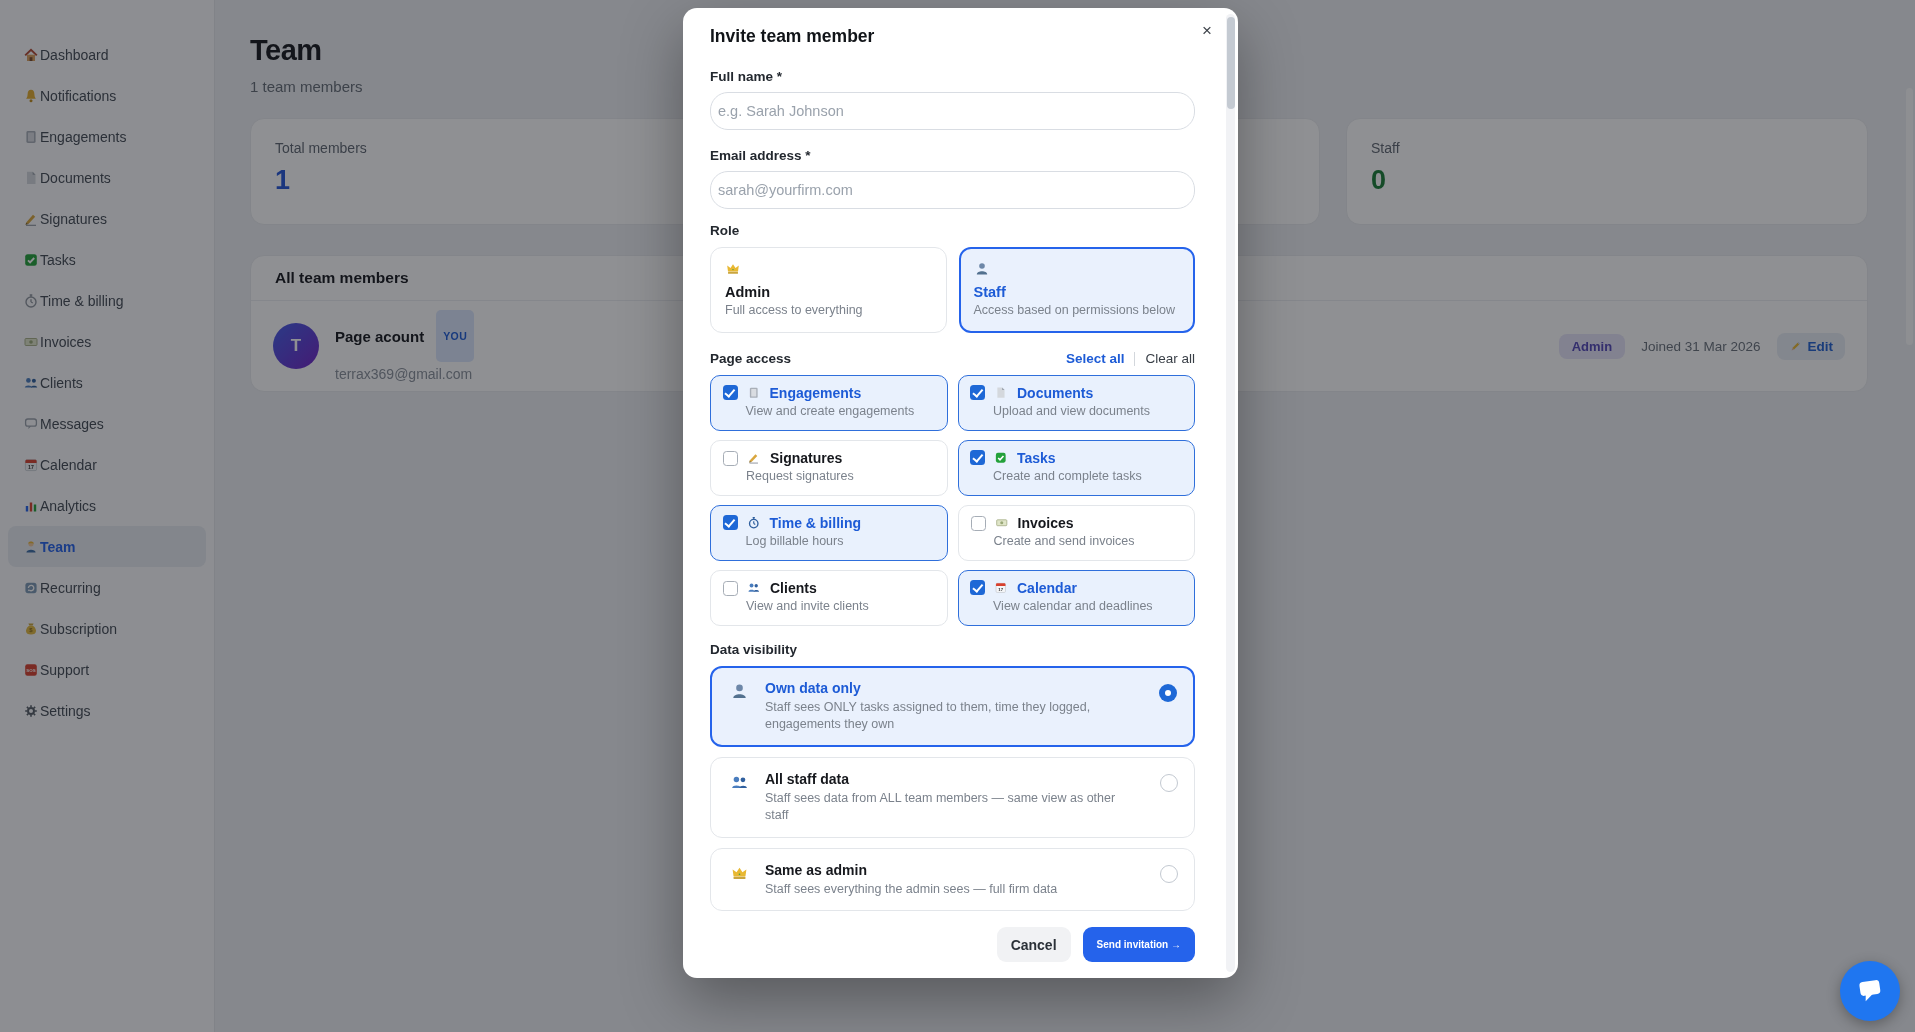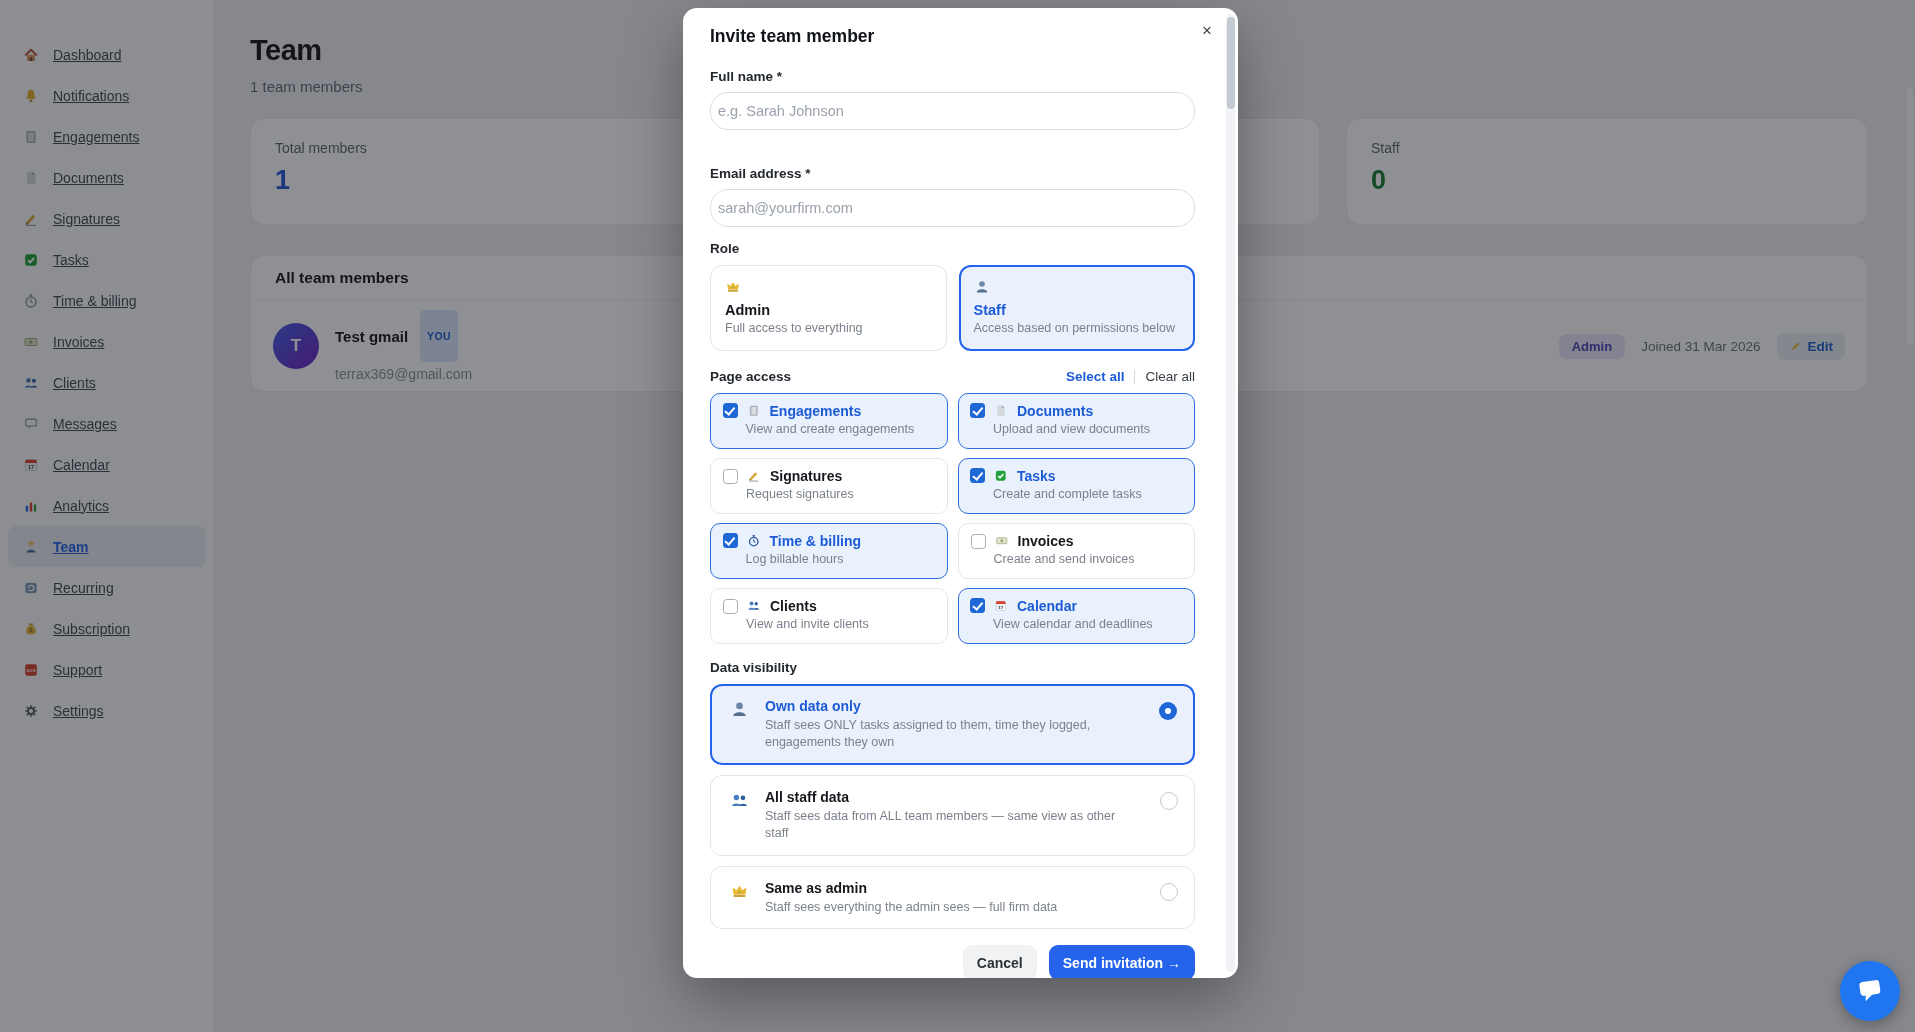--- a/index.html
+++ b/index.html
@@ -5,22 +5,22 @@
   * { margin:0; padding:0; box-sizing:border-box; }
   html,body { width:1915px; height:1032px; }
   body {
     position:relative; overflow:hidden;
     font-family:"Liberation Sans","DejaVu Sans",sans-serif;
     background:#eef0f3; color:#16181d;
   }
   
   .sidebar { position:absolute; left:0; top:0; width:215px; height:1032px;
     background:#fbfcfd; border-right:1px solid #e4e7eb; padding-top:34px; z-index:1; }
-  .side-item { height:41px; display:flex; align-items:center; gap:13px;
-    margin:0 8px; padding-left:14px; border-radius:8px; font-size:14px; color:#434a54; cursor:pointer;text-decoration:underline; }
+  .side-item { height:41px; display:flex; align-items:center; 
+    margin:0 8px; padding-left:14px; border-radius:8px; font-size:14px; color:#434a54; cursor:pointer; }
   .side-item .ic { width:18px; height:18px; font-size:16px; display:flex; align-items:center; justify-content:center; flex:none; }
   .side-item.active { background:#e9ecf2; color:#2563eb; font-weight:bold; }
   
   .page-title { position:absolute; left:250px; top:34px; font-size:29px; font-weight:bold; letter-spacing:-0.5px; z-index:1; }
   .page-sub { position:absolute; left:250px; top:78px; font-size:15px; color:#646c76; z-index:1; }
   .stats { position:absolute; left:250px; top:118px; width:1618px; display:flex; gap:26px; z-index:1; }
   .stat-card { flex:1; height:107px; background:#fff; border:1px solid #e9ebee; border-radius:14px; padding:21px 24px; }
   .stat-label { font-size:14px; color:#5f6771; }
   .stat-value { font-size:27px; font-weight:bold; margin-top:9px; }
   .team-card { position:absolute; left:250px; top:255px; width:1618px; height:137px;
@@ -45,21 +45,21 @@
   .edit-btn .ic { font-size:13px; display:flex; }
   .page-scrollbar { position:absolute; right:2px; top:88px; width:7px; height:257px;
     background:#fdfdfe; border-radius:4px; z-index:1; }
   
   .overlay { position:absolute; inset:0; background:rgba(16,19,26,0.47); z-index:10; }
   .modal { position:absolute; left:683px; top:8px; width:555px; height:970px; background:#fff;
     border-radius:14px; box-shadow:0 22px 60px rgba(0,0,0,0.35); z-index:20;
     padding:18px 43px 12px 27px; overflow:hidden; }
   .modal-title { font-size:17.5px; font-weight:bold; color:#111418; }
   .modal-close { position:absolute; right:26px; top:14px; font-size:17px; color:#3f444b; cursor:pointer; line-height:1; }
-  .m-label { font-size:13.5px; font-weight:bold; color:#23282f; margin-top:36px; }
+  .m-label { font-size:13.5px; font-weight:bold; color:#23282f; margin-top:18px; }
   .text-input { display:block; width:100%; height:38px; margin-top:8px; border:1px solid #d9dde3;
     border-radius:18px; padding:0 7px; font-size:14.5px; font-family:inherit; color:#222; background:#fff; outline:none; }
   .text-input::placeholder { color:#9aa2ac; }
   .role-row { display:flex; gap:12px; margin-top:9px; }
   .role-card { flex:1; height:86px; border:1px solid #e3e6ea; border-radius:12px; padding:11px 14px; cursor:pointer; background:#fff; }
   .role-card.selected { border:2px solid #2563eb; background:#eaf1fd; padding:10px 13px; }
   .role-icon { height:20px; font-size:16px; display:flex; align-items:center; }
   .role-name { margin-top:5px; font-size:14.5px; font-weight:bold; }
   .role-card.selected .role-name { color:#1d5bd6; }
   .role-desc { margin-top:3px; font-size:12.5px; color:#7b828c; }
@@ -89,21 +89,21 @@
   .dv-name { font-size:14px; font-weight:bold; }
   .dv-card.selected .dv-name { color:#1d5bd6; }
   .dv-desc { margin-top:3px; font-size:12.5px; color:#7b828c; line-height:1.35; max-width:372px; }
   .radio { position:absolute; right:16px; top:16px; width:18px; height:18px; border-radius:50%; cursor:pointer; }
   .radio.on { background:#1e68d6; }
   .radio.on::after { content:""; position:absolute; left:6px; top:6px; width:6px; height:6px; border-radius:50%; background:#fff; }
   .radio.off { background:#fff; border:1.5px solid #c3c9d1; }
   .modal-footer { margin-top:16px; display:flex; justify-content:flex-end; gap:12px; }
   .btn-cancel { height:35px; padding:8px 14px; background:#f1f2f4; border-radius:9px; font-size:14px;
     font-weight:bold; color:#2b3138; display:flex; align-items:center; cursor:pointer; }
-  .btn-primary { height:35px; padding:0 14px; background:#2563eb; border-radius:9px; font-size:14px;
+  .btn-primary { height:35px; padding:0 14px; background:#2563eb; border-radius:9px; font-size:10px;
     font-weight:bold; color:#fff; display:flex; align-items:center; cursor:pointer; }
   .modal-scrollbar { position:absolute; right:3px; top:6px; bottom:6px; width:9px; background:#f1f2f5; border-radius:8px; }
   .modal-scrollbar .thumb { position:absolute; left:0.5px; top:3px; width:8px; height:92px; background:#c4cad2; border-radius:8px; }
   
   .chat-fab { position:absolute; left:1840px; top:961px; width:60px; height:60px; border-radius:50%;
     background:#1f76f0; z-index:30; display:flex; align-items:center; justify-content:center;
     box-shadow:0 4px 14px rgba(0,0,0,0.3); cursor:pointer; }
 </style>
 </head>
 <body>
@@ -292,21 +292,21 @@
       <div class="stat-value" style="color: rgb(26, 125, 54);">0</div>
     </div>
   </div>
 
 <section class="team-card">
   <div class="team-card-header">All team members</div>
   <div class="member-row">
     <div class="avatar">T</div>
     <div class="member-info">
       <div class="member-name-row">
-        <span class="member-name">Test gmail</span>
+        <span class="member-name">Page acount</span>
         <span class="you-badge">YOU</span>
       </div>
       <div class="member-email">terrax369@gmail.com</div>
     </div>
     <div class="member-right">
       <span class="role-badge">Admin</span>
       <span class="joined">Joined 31 Mar 2026</span>
       <span class="edit-btn">
         <span class="ic" id="edit-ic">
             <svg width="1em" height="1em" viewBox="0 0 16 16">

